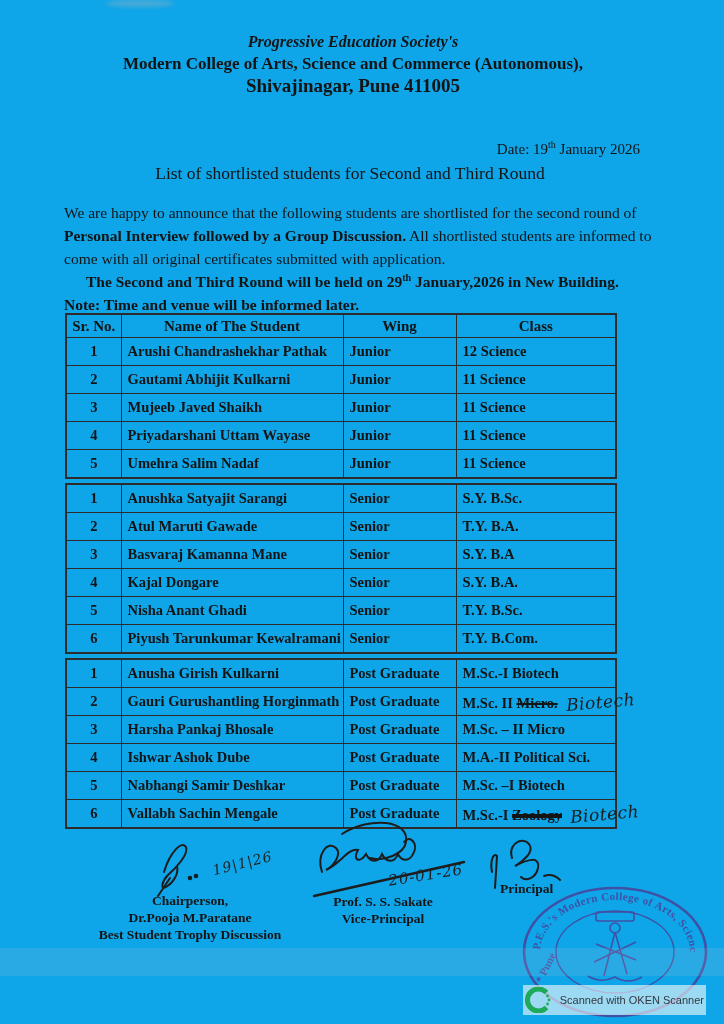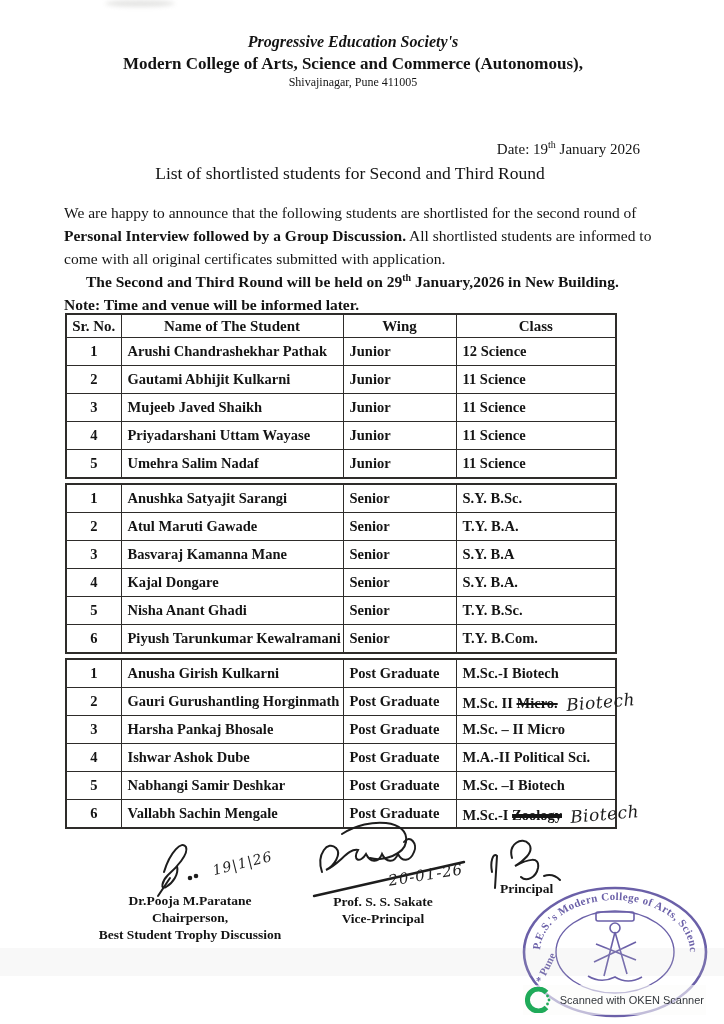--- a/index.html
+++ b/index.html
@@ -1,25 +1,25 @@
 <!DOCTYPE html>
 <html><head>
 <meta charset="utf-8">
 <style>
   html,body{margin:0;padding:0;background:#e8e8e8;}
   .page{
     position:relative;width:724px;height:1024px;margin:0 auto;
-    background:#ffffff;overflow:hidden;color:#141414;
+    background:#0ea5e9;overflow:hidden;color:#141414;
     font-family:"Liberation Serif","DejaVu Serif",serif;
   }
   
   .hdr{position:absolute;top:33px;left:0;width:706px;text-align:center;}
   .society{font-style:italic;font-weight:bold;font-size:16px;}
   .college{font-weight:bold;font-size:17px;margin-top:3px;}
-  .address{font-weight:normal;font-size:12px;margin-top:1px;}
+  .address{font-weight:bold;font-size:19px;margin-top:1px;}
   .contest{position:absolute;top:108px;left:0;width:706px;text-align:center;
     font-weight:bold;font-size:19px;letter-spacing:.2px;}
   .date-line{position:absolute;top:141px;right:84px;font-size:15px;}
   .list-title{position:absolute;top:163px;left:0;width:700px;text-align:center;
     font-weight:normal;font-size:17.5px;}
   sup{font-size:10px;vertical-align:super;line-height:0;}
   
   .intro{position:absolute;top:201px;left:64px;width:601px;
     font-size:15.5px;line-height:23px;}
   .intro p{margin:0;}
@@ -233,22 +233,22 @@
   <svg class="sigsvg" style="top:838px;left:148px;" width="80" height="62" viewBox="0 0 80 62">
     <g fill="none" stroke="#1d1d1d" stroke-width="2" stroke-linecap="round">
       <path d="M16 34 C 22 14 34 2 38 9 C 41 16 28 30 20 37 C 14 43 12 52 18 49 C 25 45 31 36 29 28"></path>
       <path d="M22 40 L 10 58"></path>
       <circle cx="42" cy="40" r="1.3" fill="#1d1d1d"></circle>
       <circle cx="48" cy="38" r="1.3" fill="#1d1d1d"></circle>
     </g>
   </svg>
   <span class="hand-date hd-left">19|1|26</span>
   <div class="sigblock sig-left">
+    <div>Chairperson,</div>
     <div>Dr.Pooja M.Paratane</div>
-    <div>Chairperson,</div>
     <div>Best Student Trophy Discussion</div>
   </div>
 
   <svg class="sigsvg" style="top:820px;left:312px;" width="156" height="78" viewBox="0 0 156 78">
     <g fill="none" stroke="#1d1d1d" stroke-width="2" stroke-linecap="round">
       <path d="M30 14 C 58 -4 98 0 94 22 C 92 34 72 42 58 38"></path>
       <path d="M10 52 C 4 34 16 20 24 28 C 30 34 22 46 14 50 C 28 44 36 28 46 30 C 40 40 48 44 54 34 C 58 42 66 44 70 34 C 74 42 82 44 86 34 C 90 42 98 42 102 32 C 106 24 98 14 92 22"></path>
       <path d="M2 76 L 152 42" stroke-width="2.4"></path>
     </g>
   </svg>

